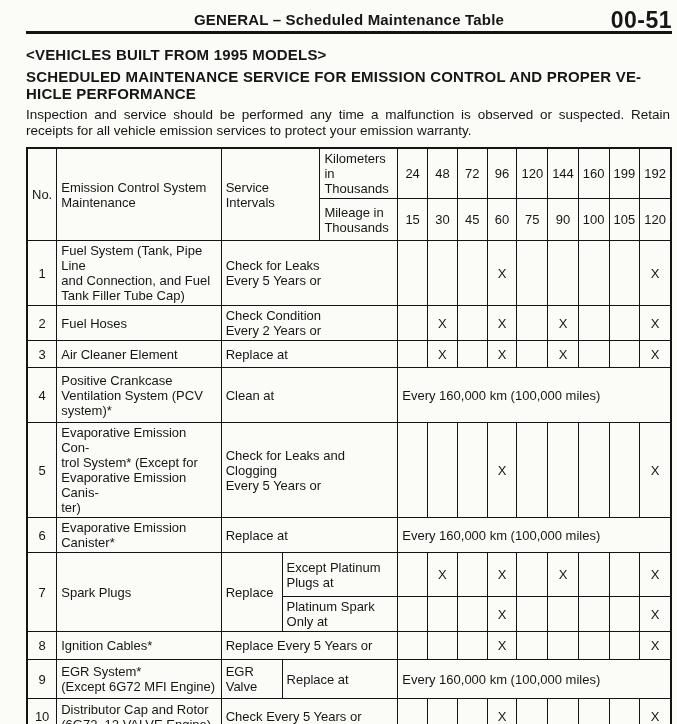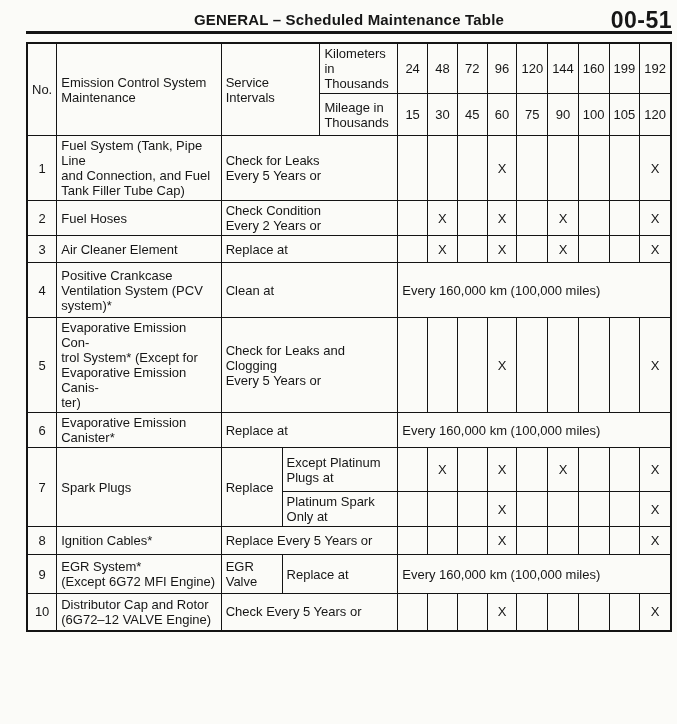--- a/index.html
+++ b/index.html
@@ -35,20 +35,24 @@
 <body>
 
 <div class="page">
 
   <div class="masthead">
     <div class="masthead-title">GENERAL – Scheduled Maintenance Table</div>
     <div class="page-number">00-51</div>
   </div>
   <div class="masthead-rule"></div>
 
+  <div class="subtitle">&lt;VEHICLES BUILT FROM 1995 MODELS&gt;</div>
+  <div class="heading">SCHEDULED MAINTENANCE SERVICE FOR EMISSION CONTROL AND PROPER VE-
+HICLE PERFORMANCE</div>
+  <div class="intro">Inspection and service should be performed any time a malfunction is observed or suspected. Retain receipts for all vehicle emission services to protect your emission warranty.</div>
 
   <table class="maint">
     <colgroup>
       <col style="width:28px">
       <col style="width:167px">
       <col style="width:61px">
       <col style="width:39px">
       <col style="width:78px">
       <col span="9" style="width:30px">
     </colgroup>

